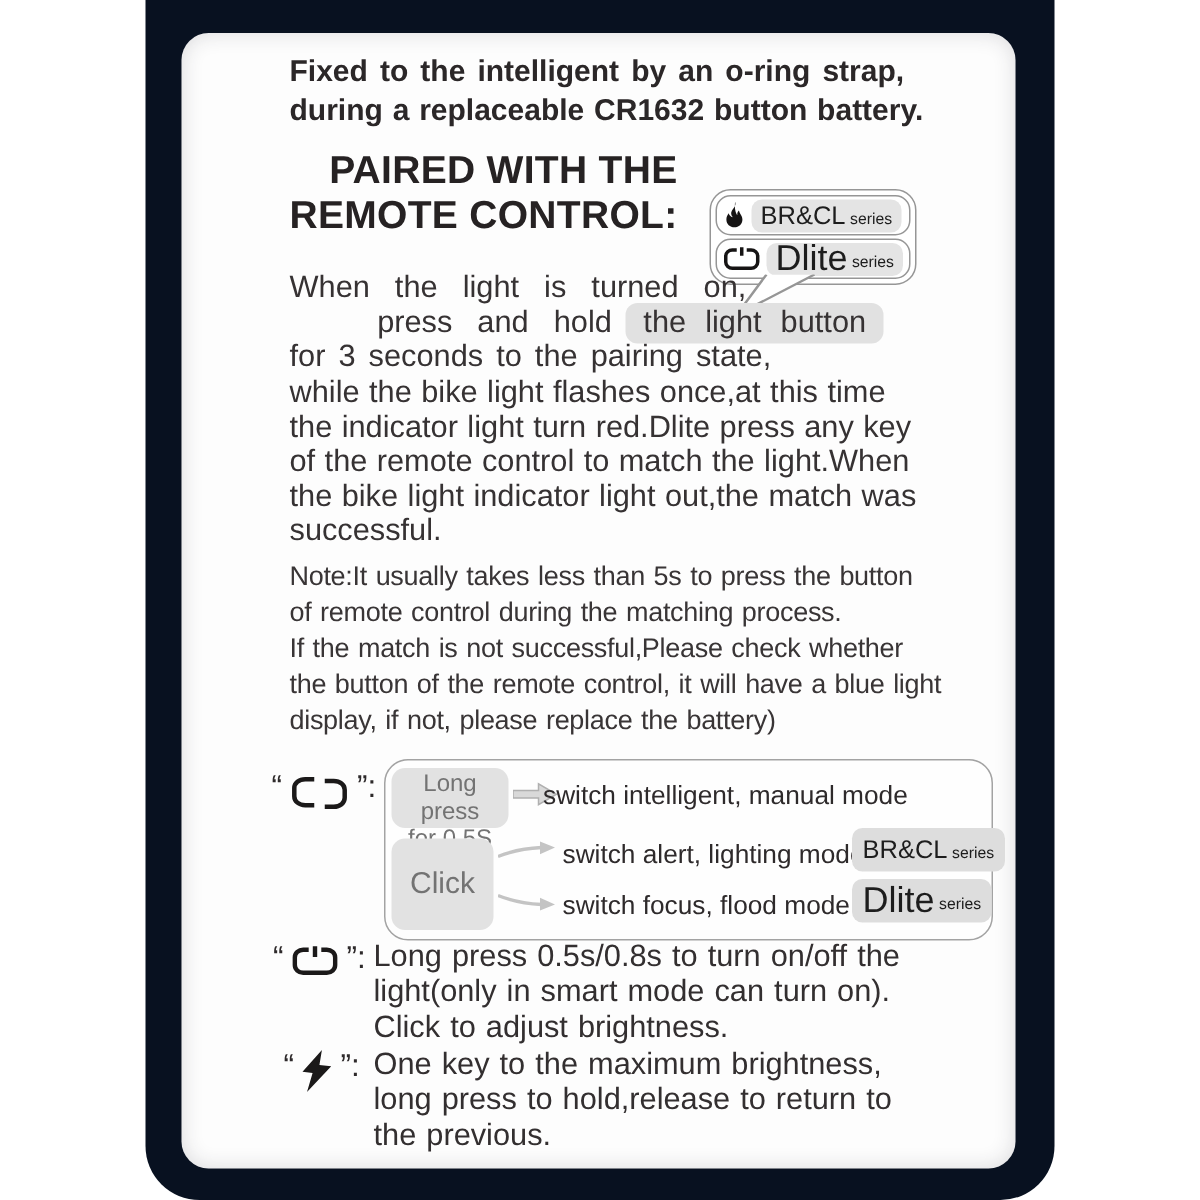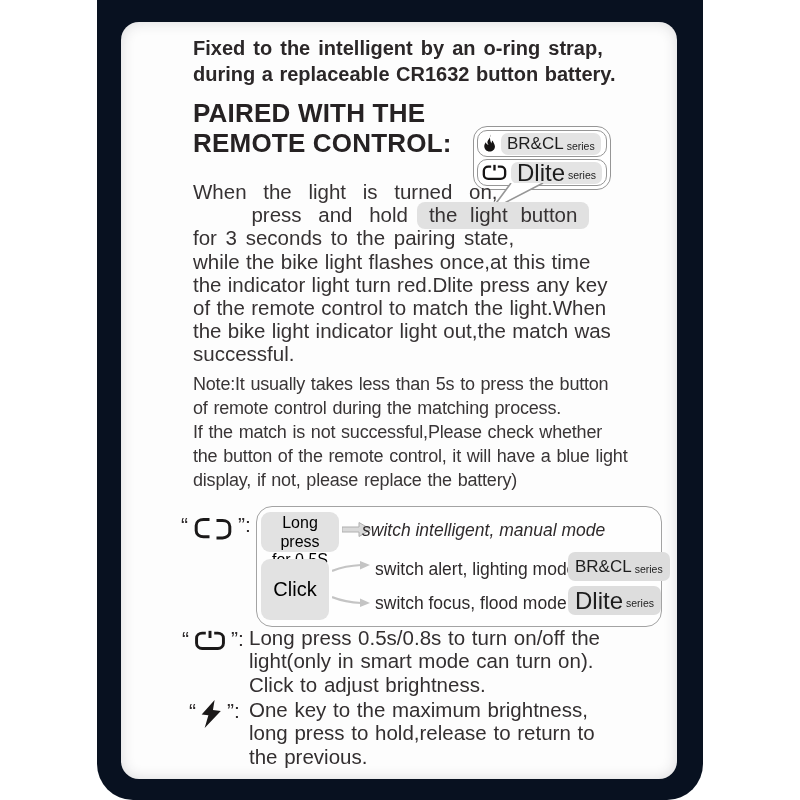--- a/index.html
+++ b/index.html
@@ -12,21 +12,21 @@
         border-radius:18px;box-shadow:inset 0 0 14px rgba(40,40,50,0.16);}
 
   .abs{position:absolute;}
   .nw{white-space:nowrap;}
 
   
   .intro{left:72px;top:13px;font-weight:bold;font-size:20px;line-height:26px;color:#2b2728;}
   .ws3{word-spacing:2.5px;} .ws1{word-spacing:1px;}
 
   
-  .heading{left:72px;top:76px;font-weight:bold;font-size:26px;line-height:30px;color:#262223;letter-spacing:.2px;}
+  .heading{left:72px;top:76px;font-weight:bold;font-size:26px;line-height:30px;color:#262223;letter-spacing:.2px;text-align:right;}
 
   
   .bubble{left:352px;top:104px;width:138px;border:1.6px solid #969696;border-radius:14px;
           padding:3px;background:#fff;}
   .pill{border:1.4px solid #969696;border-radius:10px;height:27px;display:flex;align-items:center;
         padding:0 4px;gap:4px;background:#fff;}
   .pill + .pill{margin-top:2px;}
   .pill-chip{background:#e4e4e4;border-radius:7px;padding:0 6px;height:22px;display:flex;
              align-items:center;gap:3px;}
   .ser-name{font-size:17px;color:#1d1d1d;}
@@ -49,29 +49,29 @@
 
   
   .bullet-label{font-size:21px;color:#2e2a2b;display:flex;align-items:flex-start;gap:5px;}
   .mode-label{left:60px;top:491px;}
   .power-label{left:61px;top:605px;}
   .boost-label{left:68px;top:677px;}
   .bullet-label svg{flex:0 0 auto;}
 
   
   .diagram{left:135px;top:484px;width:406px;height:121px;border:1.6px solid #a3a3a3;border-radius:16px;background:#fefefe;}
-  .chip{position:absolute;background:#e2e2e2;border-radius:9px;text-align:center;color:#000000;}
+  .chip{position:absolute;background:#e2e2e2;border-radius:9px;text-align:center;color:#737373;}
   .chip-lp{left:4px;top:5px;width:78px;height:40px;font-size:16px;line-height:18.5px;padding-top:2px;}
   .chip-click{left:4px;top:52px;width:68px;height:61px;font-size:20px;line-height:61px;}
   .block-arrow{position:absolute;left:85px;top:14px;}
   .thin-arrow{position:absolute;}
   .a1{left:75px;top:53px;}
   .a2{left:75px;top:88px;}
   .drow{position:absolute;font-size:17.5px;color:#2e2a2b;white-space:nowrap;}
-  .r1{left:105px;top:13px;font-style:italic;}
+  .r1{left:105px;top:13px;}
   .r2{left:118px;top:52px;}
   .r3{left:118px;top:86px;}
   .series-chip{position:absolute;background:#dddddd;border-radius:7px;height:29px;display:flex;
                align-items:center;gap:3px;padding:0 7px;}
   .sc1{left:311px;top:45px;}
   .sc2{left:311px;top:79px;}
 
   
   .btext{font-size:20.5px;line-height:23.3px;color:#332f30;word-spacing:1px;}
   .power-text{left:128px;top:604px;}

